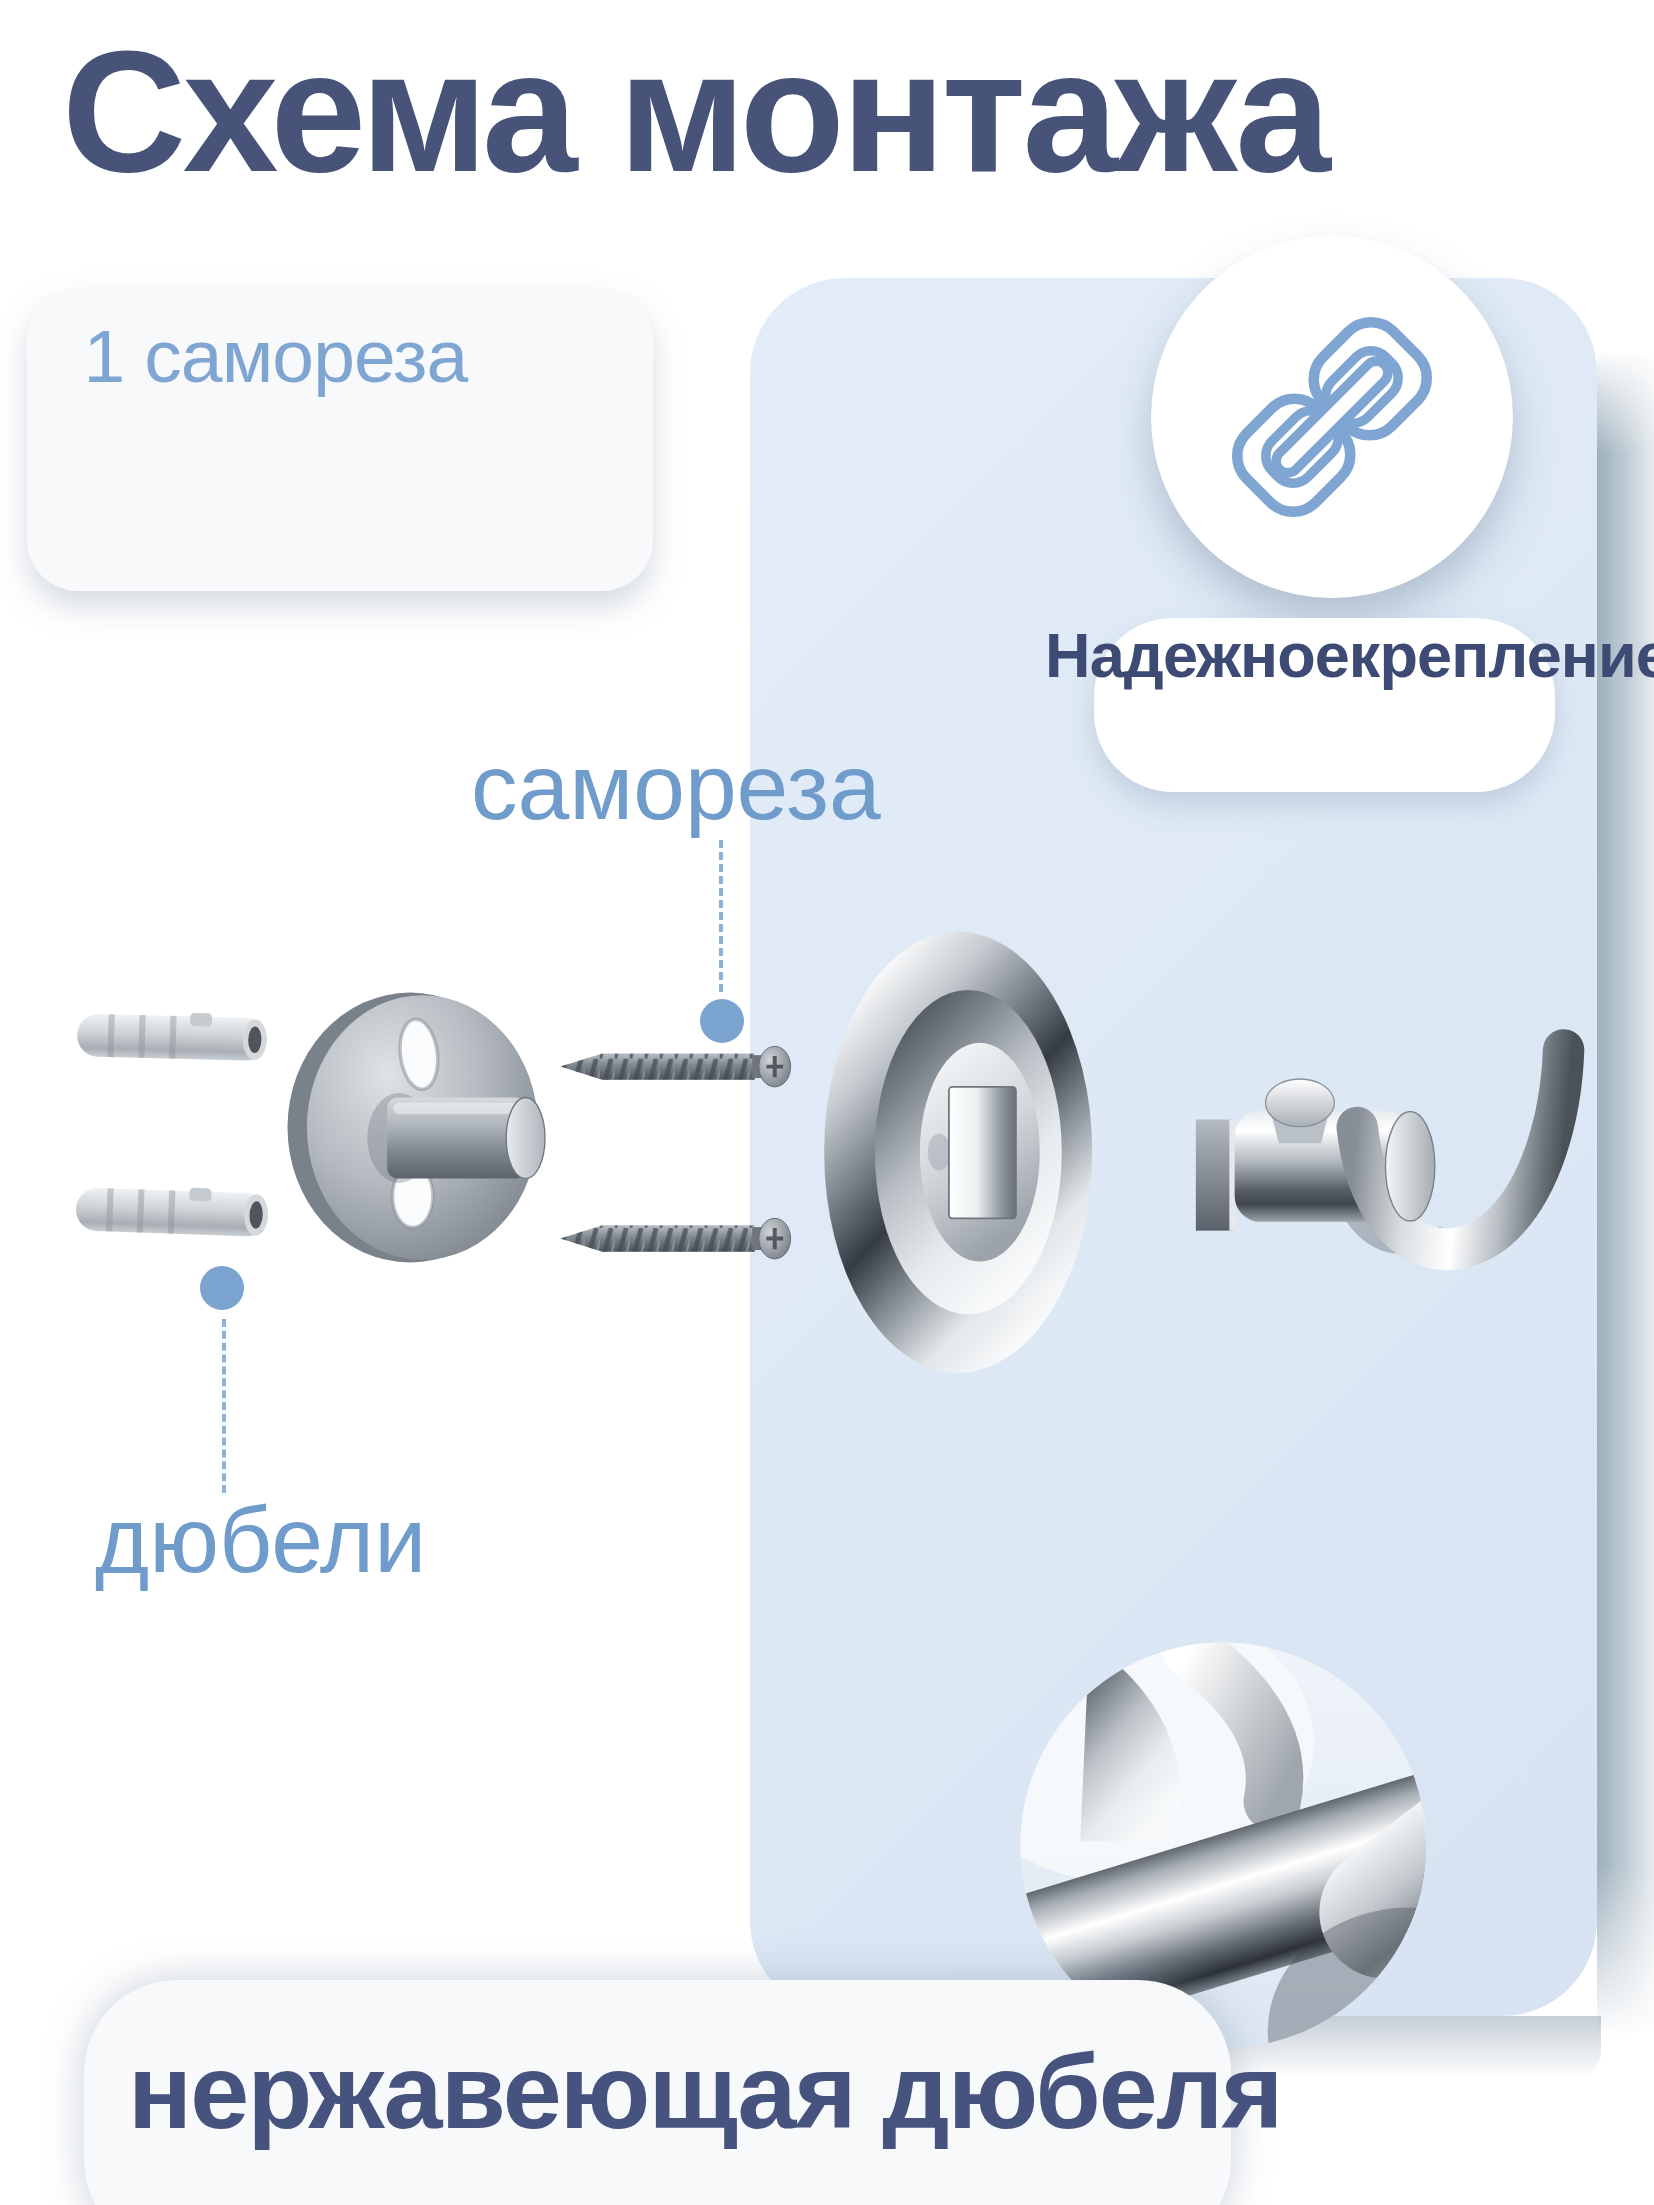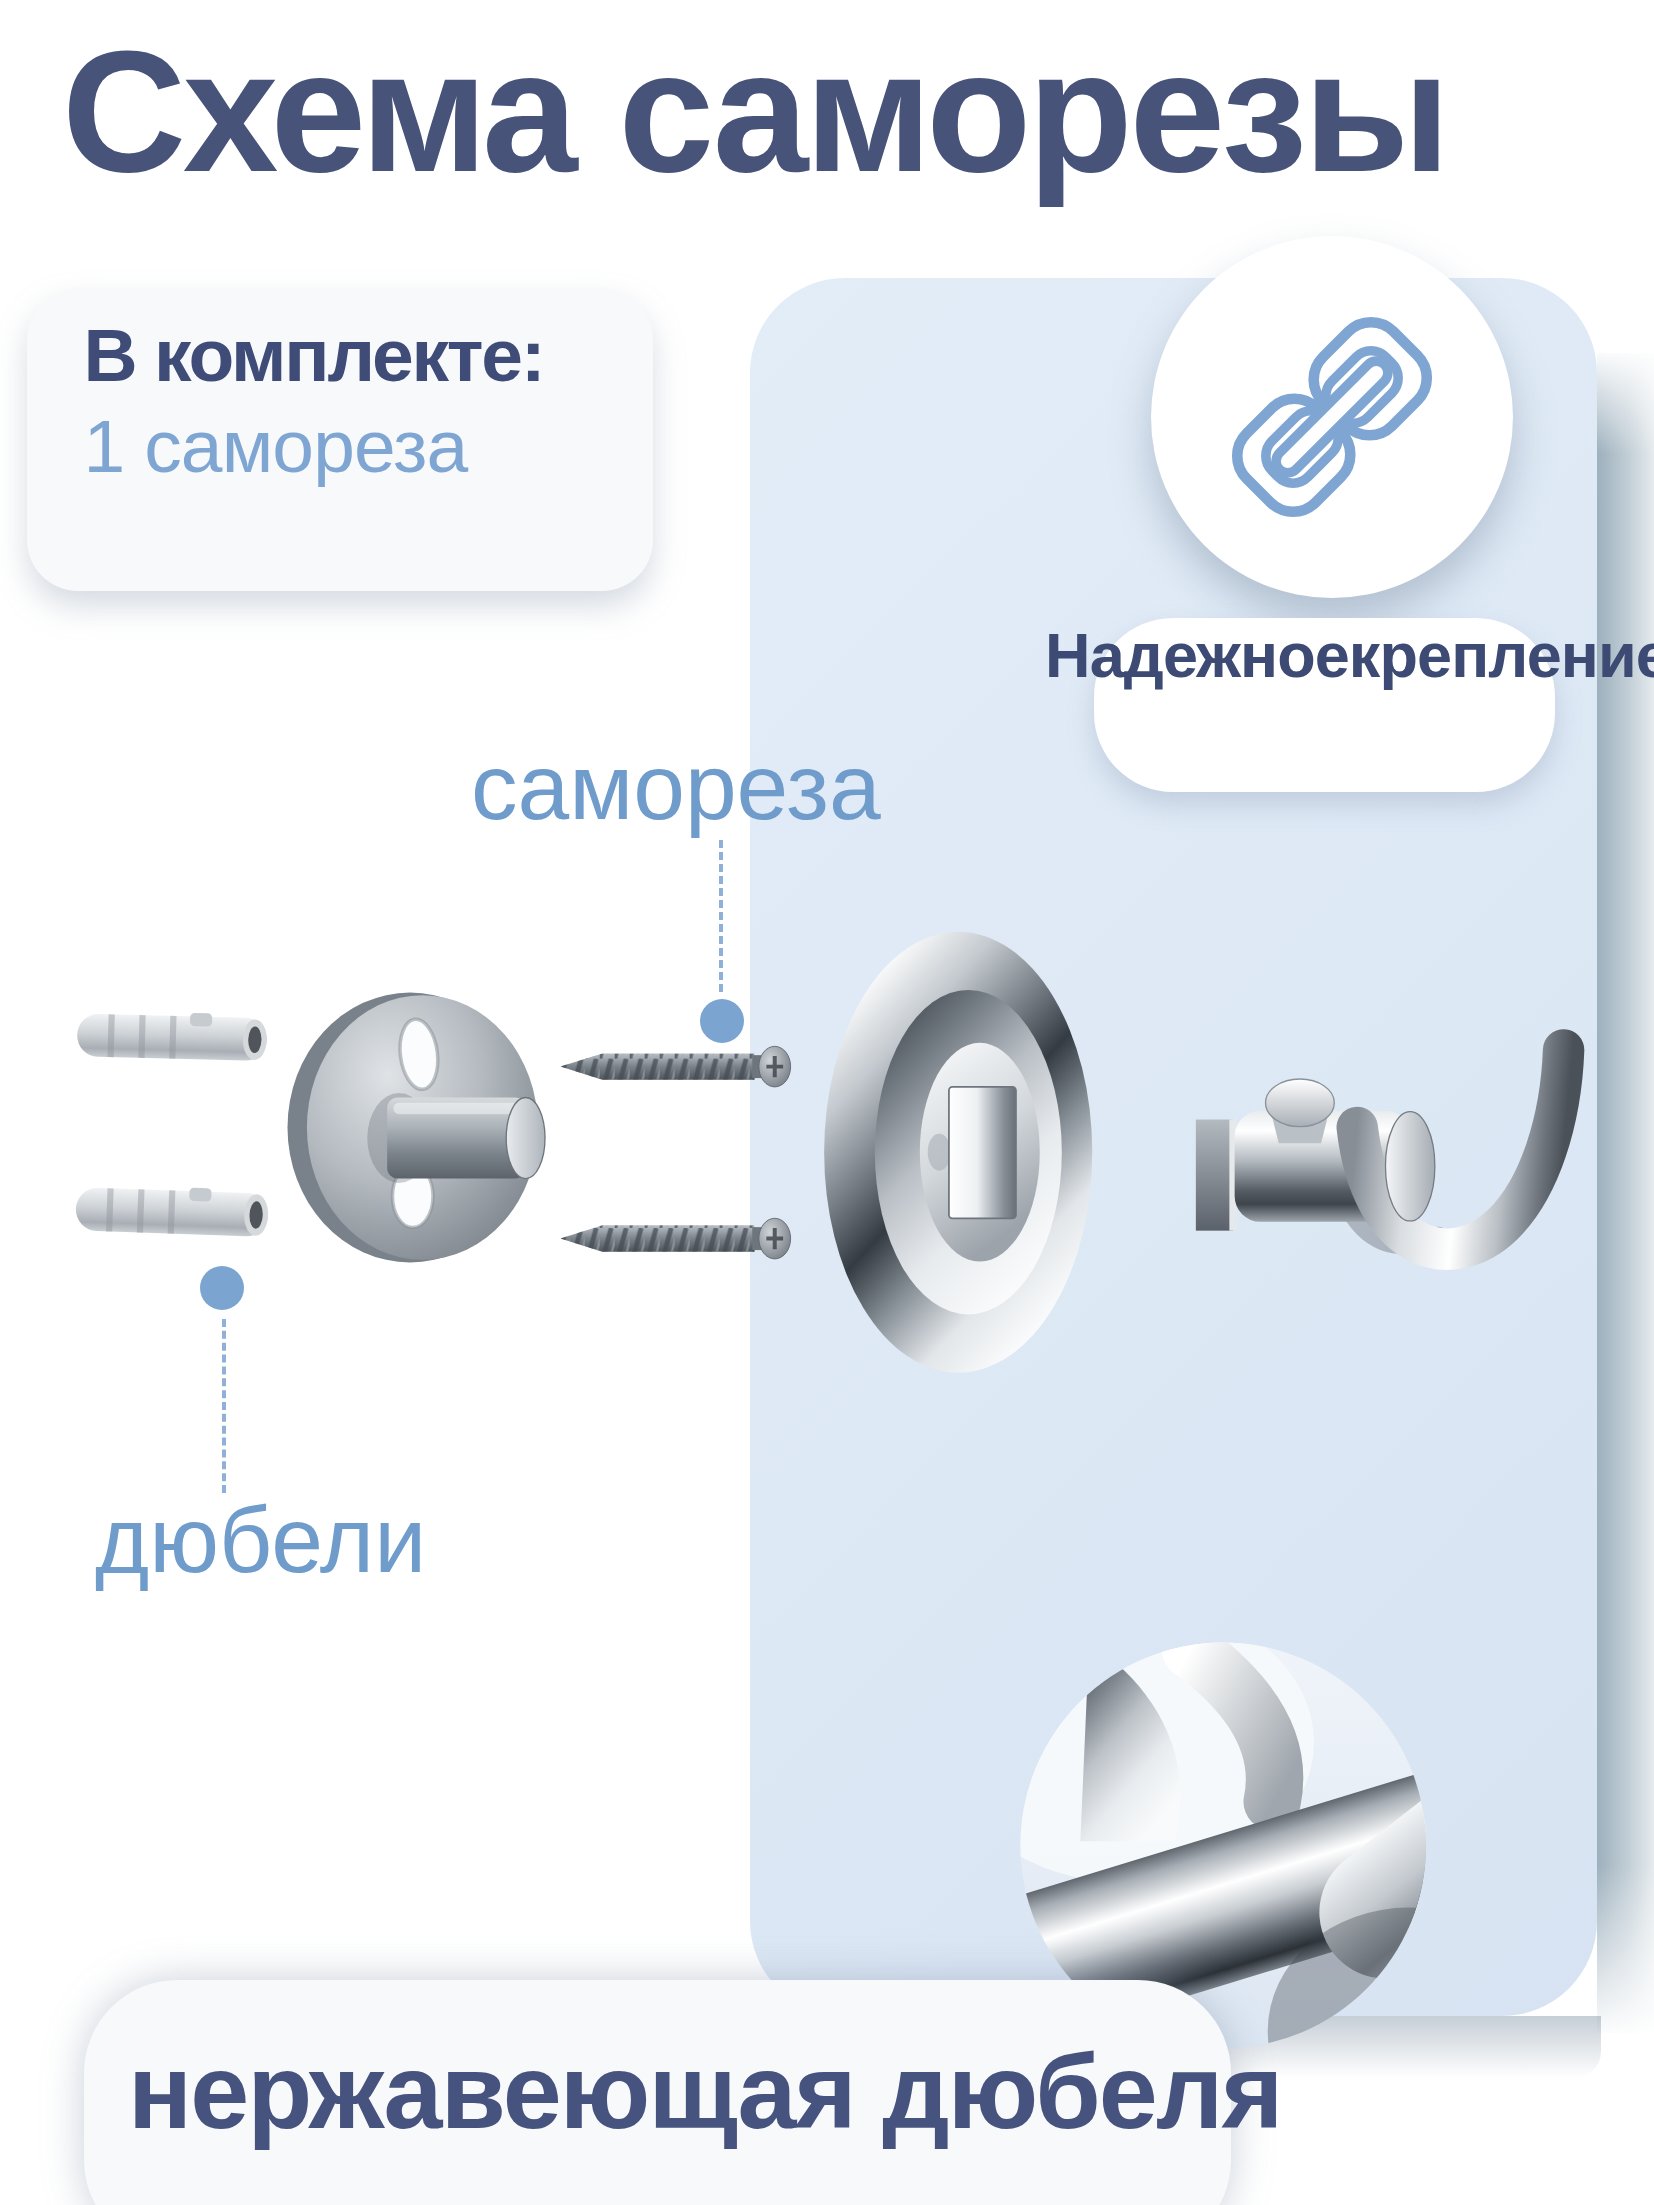--- a/index.html
+++ b/index.html
@@ -94,28 +94,27 @@
     font-size:106px;font-weight:700;letter-spacing:-1.8px;
     color:#46537E;line-height:1.2;white-space:nowrap;
   }
 
   
   .diagram-svg{left:0;top:0;z-index:2;}
 </style>
 </head>
 <body>
 
-<div class="abs page-title">Схема саморезы</div>
+<div class="abs page-title">Схема монтажа</div>
 
 <div class="abs panel-shadow-strip"></div>
 <div class="abs panel-bottom-shadow"></div>
 <div class="abs panel"></div>
 
 <div class="abs kit-card">
-  <div class="kit-heading">В комплекте:</div>
   <div class="kit-item">1 самореза</div>
 </div>
 
 <div class="abs feature-circle">
   <svg width="212" height="212" viewBox="0 0 200 200">
     <g transform="rotate(45 100 100)" fill="none" stroke="#7FA5D2">
       <rect x="54" y="2" width="92" height="94" rx="30" stroke-width="10"></rect>
       <rect x="76" y="24" width="48" height="72" rx="20" stroke-width="9"></rect>
       <rect x="54" y="104" width="92" height="94" rx="30" stroke-width="10"></rect>
       <rect x="76" y="104" width="48" height="72" rx="20" stroke-width="9"></rect>

